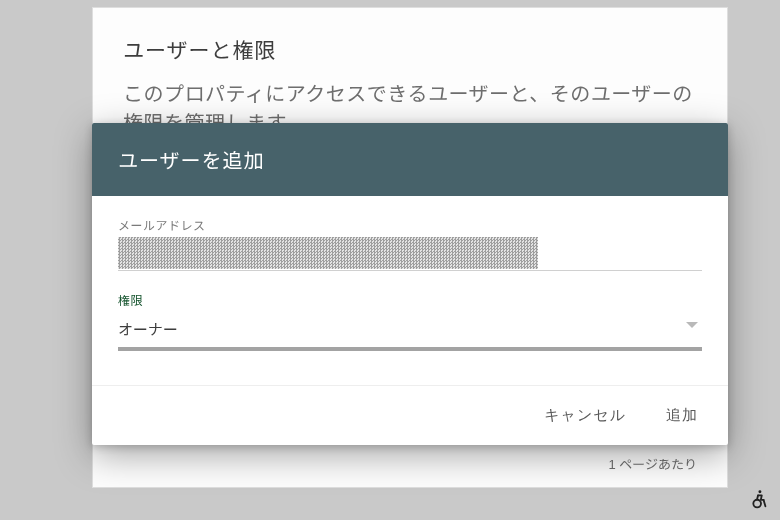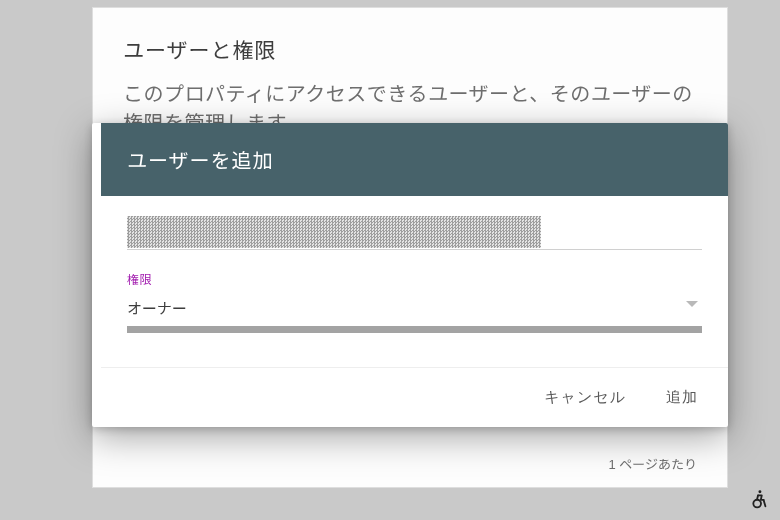--- a/index.html
+++ b/index.html
@@ -42,41 +42,40 @@
     }
     .dialog {
       position: absolute;
       left: 92px;
       right: 52px;
       top: 123px;
       background: #ffffff;
       box-shadow: 0 10px 36px rgba(0,0,0,0.35), 0 2px 8px rgba(0,0,0,0.2);
       border-radius: 2px;
       overflow: hidden;
-      padding-left: 9px;
     }
     .dialog-header {
       background: #47626a;
       color: #ffffff;
       padding: 22px 26px;
       font-size: 20px;
       font-weight: 400;
       letter-spacing: 1px;
     }
     .dialog-body {
       padding: 20px 26px 10px 26px;
     }
     .field-label {
       font-size: 12px;
       color: #7a7a7a;
       letter-spacing: 0.5px;
       margin-bottom: 4px;
     }
     .field-label.accent {
-      color: #a21caf;
+      color: #14532d;
     }
     .email-field {
       position: relative;
       width: 100%;
       height: 34px;
       border-bottom: 1px solid #d0d0d0;
       margin-bottom: 20px;
     }
     .email-input {
       width: 100%;
@@ -94,21 +93,21 @@
       width: 72%;
       height: 32px;
       background:
         repeating-conic-gradient(#9a9a9a 0deg 90deg, #e8e8e8 90deg 180deg);
       background-size: 3px 3px;
       filter: contrast(0.85) brightness(1.05);
       pointer-events: none;
     }
     .select-field {
       position: relative;
-      border-bottom: 7px solid #a3a3a3;
+      border-bottom: 4px solid #a3a3a3;
       padding: 6px 0 8px 0;
       cursor: pointer;
       margin-bottom: 4px;
     }
     .select-value {
       font-size: 15px;
       color: #3d3d3d;
     }
     .dropdown-icon {
       position: absolute;
@@ -155,20 +154,21 @@
 <div class="card">
   <h2 class="card-title">ユーザーと権限</h2>
   <p class="card-subtitle">このプロパティにアクセスできるユーザーと、そのユーザーの権限を管理します。</p>
   <div class="pager">1 ページあたり</div>
 </div>
 
 <div class="dialog">
   <div class="dialog-header">ユーザーを追加</div>
 
   <div class="dialog-body">
+    <div class="field-label">メールアドレス</div>
     <div class="email-field">
       <input class="email-input" type="text" value="" style="">
       <div class="redacted"></div>
     </div>
 
     <div class="field-label accent">権限</div>
     <div class="select-field">
       <span class="select-value">オーナー</span>
       <span class="dropdown-icon"></span>
     </div>

